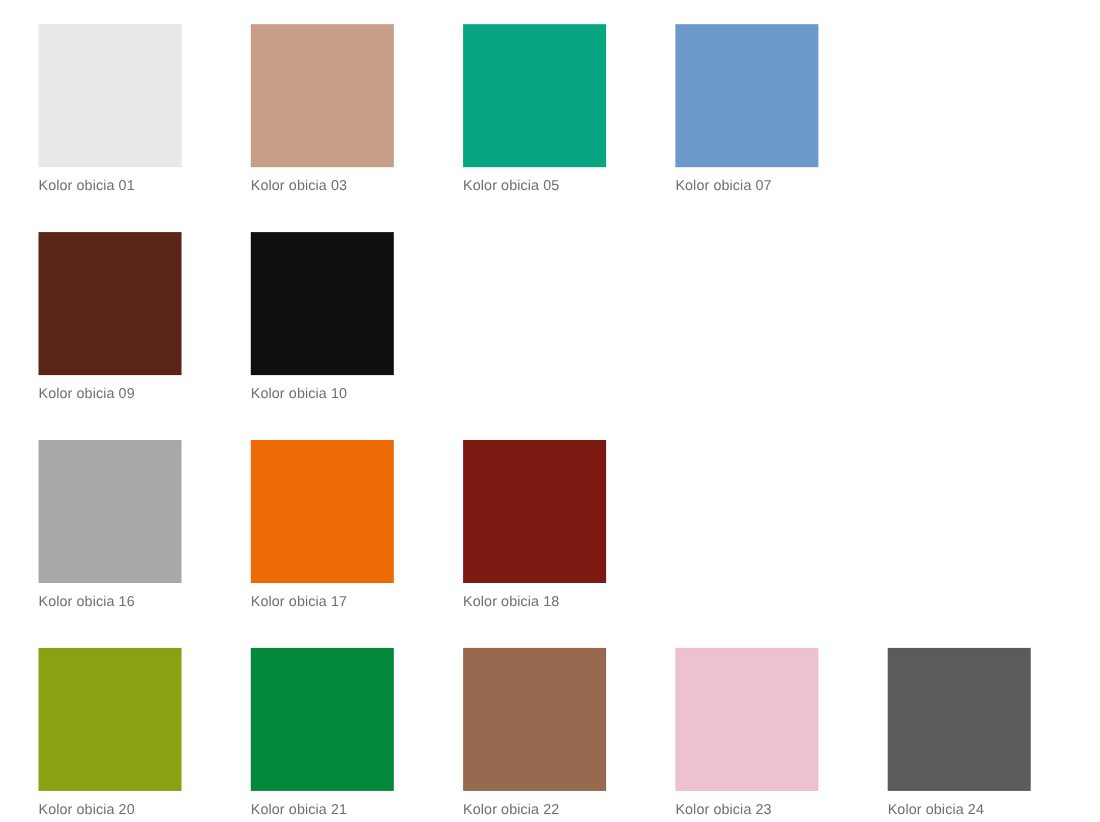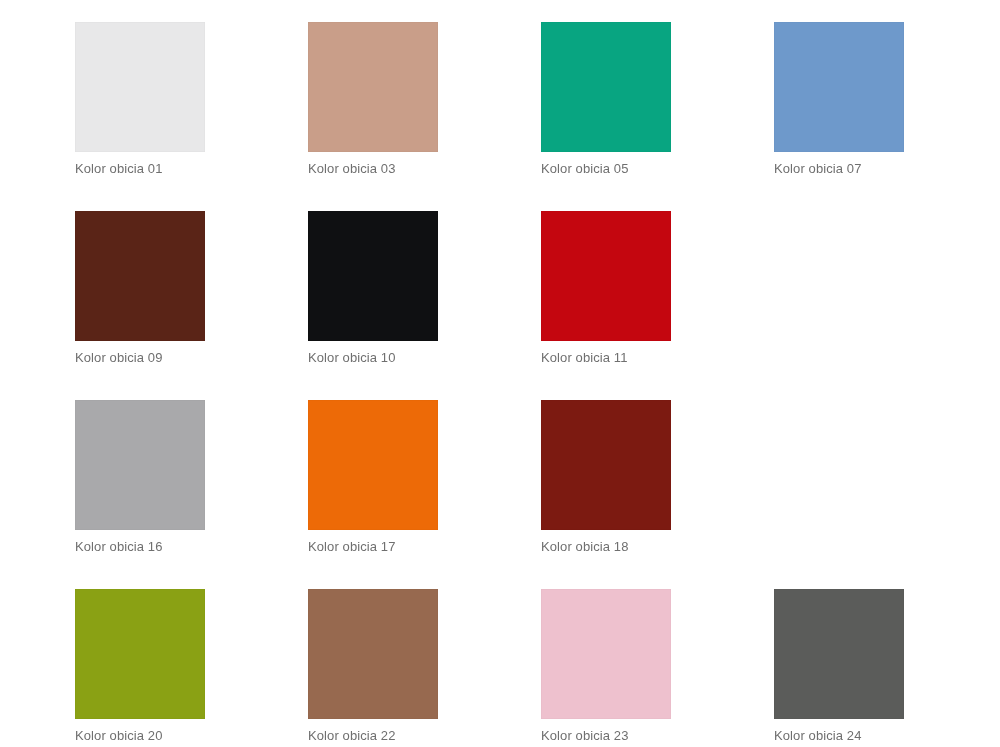--- a/index.html
+++ b/index.html
@@ -29,21 +29,20 @@
     gap: 63px;
     margin-bottom: 34px;
   }
   .swatch-row:last-child {
     margin-bottom: 0;
   }
 
   .swatch-cell {
     width: 130px;
     flex: 0 0 130px;
-    margin-left: 40px;
   }
 
   .swatch-chip {
     width: 130px;
     height: 130px;
     display: block;
     border: 0;
     padding: 0;
     
     box-shadow: 0 0 0 0.5px rgba(0, 0, 0, 0.035) inset;
@@ -86,24 +85,20 @@
 
   <div class="swatch-row">
     <div class="swatch-cell">
       <div class="swatch-chip" style="background-color: rgb(90, 36, 23);"></div>
       <span class="swatch-label">Kolor obicia 09</span>
     </div>
     <div class="swatch-cell">
       <div class="swatch-chip" style="background-color: rgb(15, 16, 18);"></div>
       <span class="swatch-label">Kolor obicia 10</span>
     </div>
-    <div class="swatch-cell">
-      <div class="swatch-chip" style="background-color: rgb(196, 6, 15);"></div>
-      <span class="swatch-label">Kolor obicia 11</span>
-    </div>
   </div>
 
   <div class="swatch-row">
     <div class="swatch-cell">
       <div class="swatch-chip" style="background-color: rgb(169, 169, 171);"></div>
       <span class="swatch-label">Kolor obicia 16</span>
     </div>
     <div class="swatch-cell">
       <div class="swatch-chip" style="background-color: rgb(237, 106, 7);"></div>
       <span class="swatch-label">Kolor obicia 17</span>
@@ -113,20 +108,24 @@
       <span class="swatch-label">Kolor obicia 18</span>
     </div>
   </div>
 
   <div class="swatch-row">
     <div class="swatch-cell">
       <div class="swatch-chip" style="background-color: rgb(138, 161, 20);"></div>
       <span class="swatch-label">Kolor obicia 20</span>
     </div>
     <div class="swatch-cell">
+      <div class="swatch-chip" style="background-color: rgb(4, 136, 60);"></div>
+      <span class="swatch-label">Kolor obicia 21</span>
+    </div>
+    <div class="swatch-cell">
       <div class="swatch-chip" style="background-color: rgb(151, 105, 79);"></div>
       <span class="swatch-label">Kolor obicia 22</span>
     </div>
     <div class="swatch-cell">
       <div class="swatch-chip" style="background-color: rgb(238, 193, 206);"></div>
       <span class="swatch-label">Kolor obicia 23</span>
     </div>
     <div class="swatch-cell">
       <div class="swatch-chip" style="background-color: rgb(91, 92, 90);"></div>
       <span class="swatch-label">Kolor obicia 24</span>

